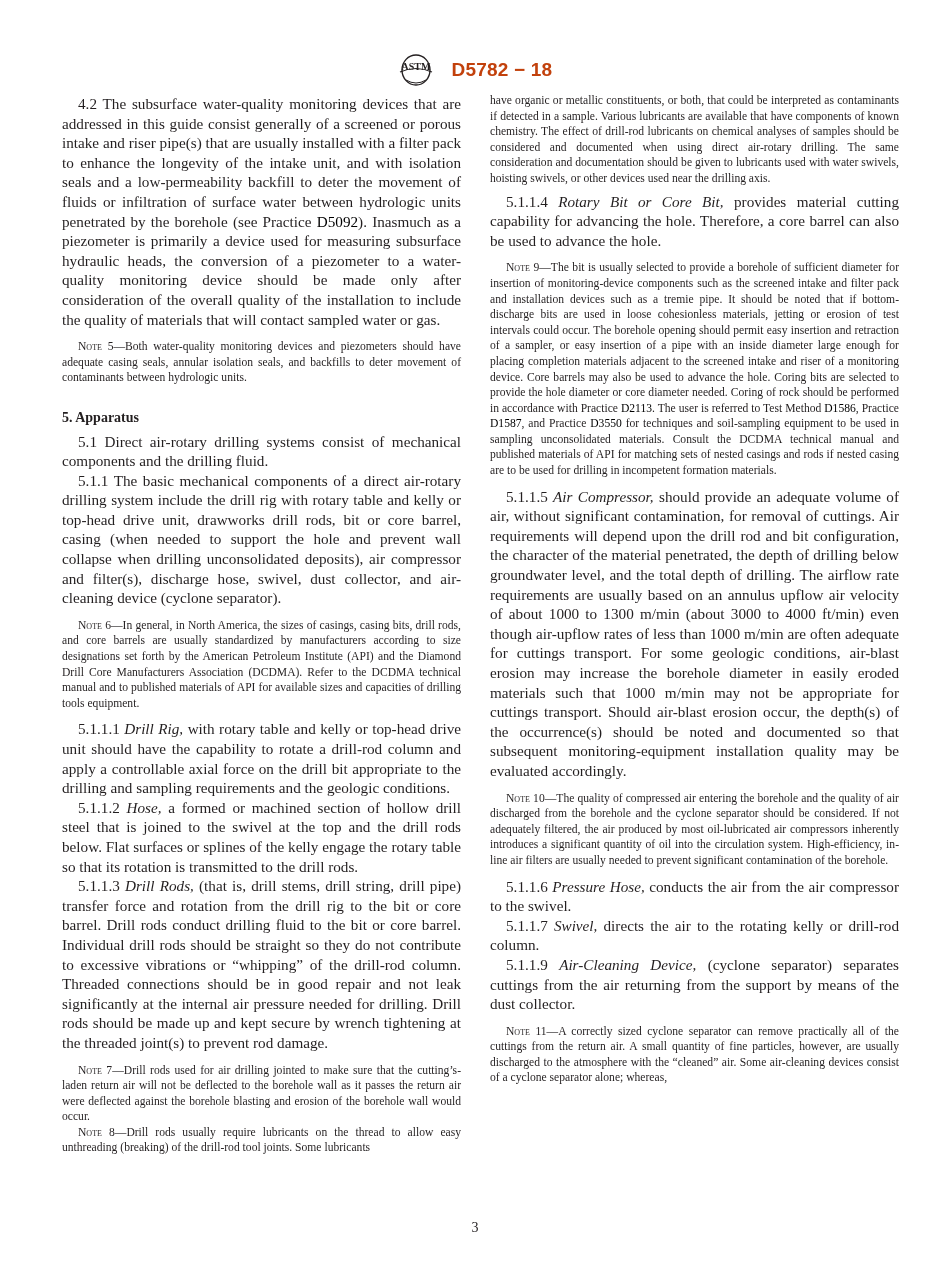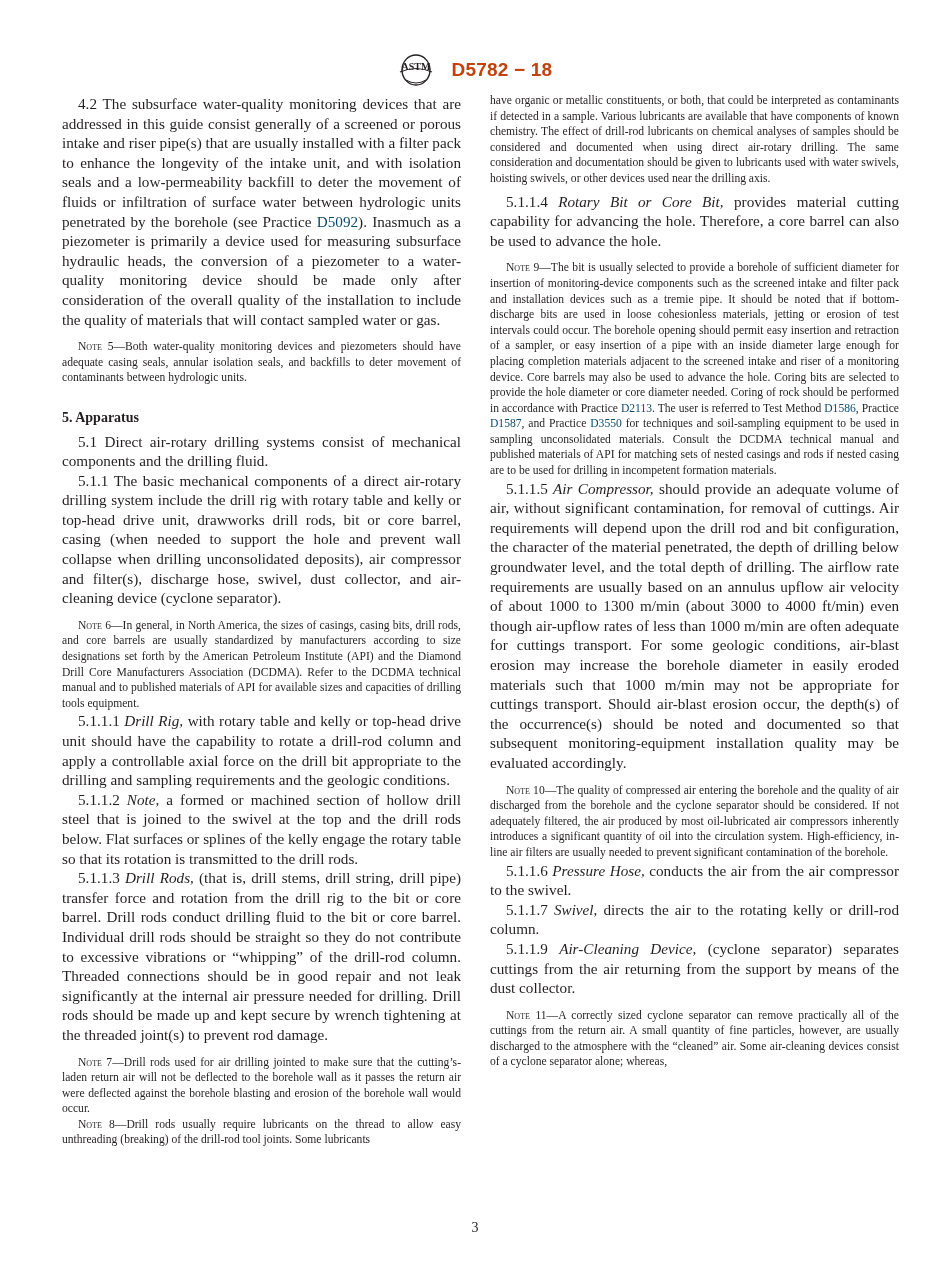--- a/index.html
+++ b/index.html
@@ -11,23 +11,23 @@
   .header .doc-id { font-family:"Liberation Sans","DejaVu Sans",sans-serif;
                     font-weight:bold; font-size:19px; letter-spacing:0.2px; color:#c2410c; }
   .col { position:absolute; top:94px; }
   .col-left { left:62px; width:399px; }
   .col-right { left:490px; width:409px; top:93px; }
   p { margin:0; text-align:justify; }
   .body { font-size:15.2px; line-height:19.6px; text-indent:16px; }
   .note { font-size:11.6px; line-height:15.6px; text-indent:16px; }
   .note-label { font-variant:small-caps; }
   .heading { font-weight:bold; font-size:14px; line-height:19.6px; margin:0; }
-  .ref { color:#0c4a6e; }
+  .ref { color:#000000; }
   .sp-note-before { margin-top:10px; }
-  .sp-after-note { }
+  .sp-after-note { margin-top:8px; }
   .sp-heading { margin-top:22px; margin-bottom:4px; }
   i { font-style:italic; }
   .page-num { position:absolute; top:1220px; left:0; width:950px; text-align:center;
               font-size:14px; color:#231f20; }
 </style>
 </head>
 <body>
 
 <div class="header">
   <svg class="logo" viewBox="0 0 36 34">
@@ -45,21 +45,21 @@
   <p class="note sp-note-before"><span class="note-label">Note</span><span> 5—Both water-quality monitoring devices and piezometers should have adequate casing seals, annular isolation seals, and backfills to deter movement of contaminants between hydrologic units.</span></p>
 
   <h2 class="heading sp-heading">5.  Apparatus</h2>
 
   <p class="body">5.1 Direct air-rotary drilling systems consist of mechanical components and the drilling fluid.</p>
   <p class="body">5.1.1 The basic mechanical components of a direct air-rotary drilling system include the drill rig with rotary table and kelly or top-head drive unit, drawworks drill rods, bit or core barrel, casing (when needed to support the hole and prevent wall collapse when drilling unconsolidated deposits), air compressor and filter(s), discharge hose, swivel, dust collector, and air-cleaning device (cyclone separator).</p>
 
   <p class="note sp-note-before"><span class="note-label">Note</span><span> 6—In general, in North America, the sizes of casings, casing bits, drill rods, and core barrels are usually standardized by manufacturers according to size designations set forth by the American Petroleum Institute (API) and the Diamond Drill Core Manufacturers Association (DCDMA). Refer to the DCDMA technical manual and to published materials of API for available sizes and capacities of drilling tools equipment.</span></p>
 
   <p class="body sp-after-note"><span>5.1.1.1 </span><i>Drill Rig,</i><span> with rotary table and kelly or top-head drive unit should have the capability to rotate a drill-rod column and apply a controllable axial force on the drill bit appropriate to the drilling and sampling requirements and the geologic conditions.</span></p>
-  <p class="body"><span>5.1.1.2 </span><i>Note,</i><span> a formed or machined section of hollow drill steel that is joined to the swivel at the top and the drill rods below. Flat surfaces or splines of the kelly engage the rotary table so that its rotation is transmitted to the drill rods.</span></p>
+  <p class="body"><span>5.1.1.2 </span><i>Hose,</i><span> a formed or machined section of hollow drill steel that is joined to the swivel at the top and the drill rods below. Flat surfaces or splines of the kelly engage the rotary table so that its rotation is transmitted to the drill rods.</span></p>
   <p class="body"><span>5.1.1.3 </span><i>Drill Rods,</i><span> (that is, drill stems, drill string, drill pipe) transfer force and rotation from the drill rig to the bit or core barrel. Drill rods conduct drilling fluid to the bit or core barrel. Individual drill rods should be straight so they do not contribute to excessive vibrations or “whipping” of the drill-rod column. Threaded connections should be in good repair and not leak significantly at the internal air pressure needed for drilling. Drill rods should be made up and kept secure by wrench tightening at the threaded joint(s) to prevent rod damage.</span></p>
 
   <p class="note sp-note-before"><span class="note-label">Note</span><span> 7—Drill rods used for air drilling jointed to make sure that the cutting’s-laden return air will not be deflected to the borehole wall as it passes the return air were deflected against the borehole blasting and erosion of the borehole wall would occur.</span></p>
   <p class="note"><span class="note-label">Note</span><span> 8—Drill rods usually require lubricants on the thread to allow easy unthreading (breaking) of the drill-rod tool joints. Some lubricants</span></p>
 </div>
 
 <div class="col col-right">
   <p class="note" style="text-indent:0">have organic or metallic constituents, or both, that could be interpreted as contaminants if detected in a sample. Various lubricants are available that have components of known chemistry. The effect of drill-rod lubricants on chemical analyses of samples should be considered and documented when using direct air-rotary drilling. The same consideration and documentation should be given to lubricants used with water swivels, hoisting swivels, or other devices used near the drilling axis.</p>
 
   <p class="body" style="margin-top:5px"><span>5.1.1.4 </span><i>Rotary Bit or Core Bit,</i><span> provides material cutting capability for advancing the hole. Therefore, a core barrel can also be used to advance the hole.</span></p>

